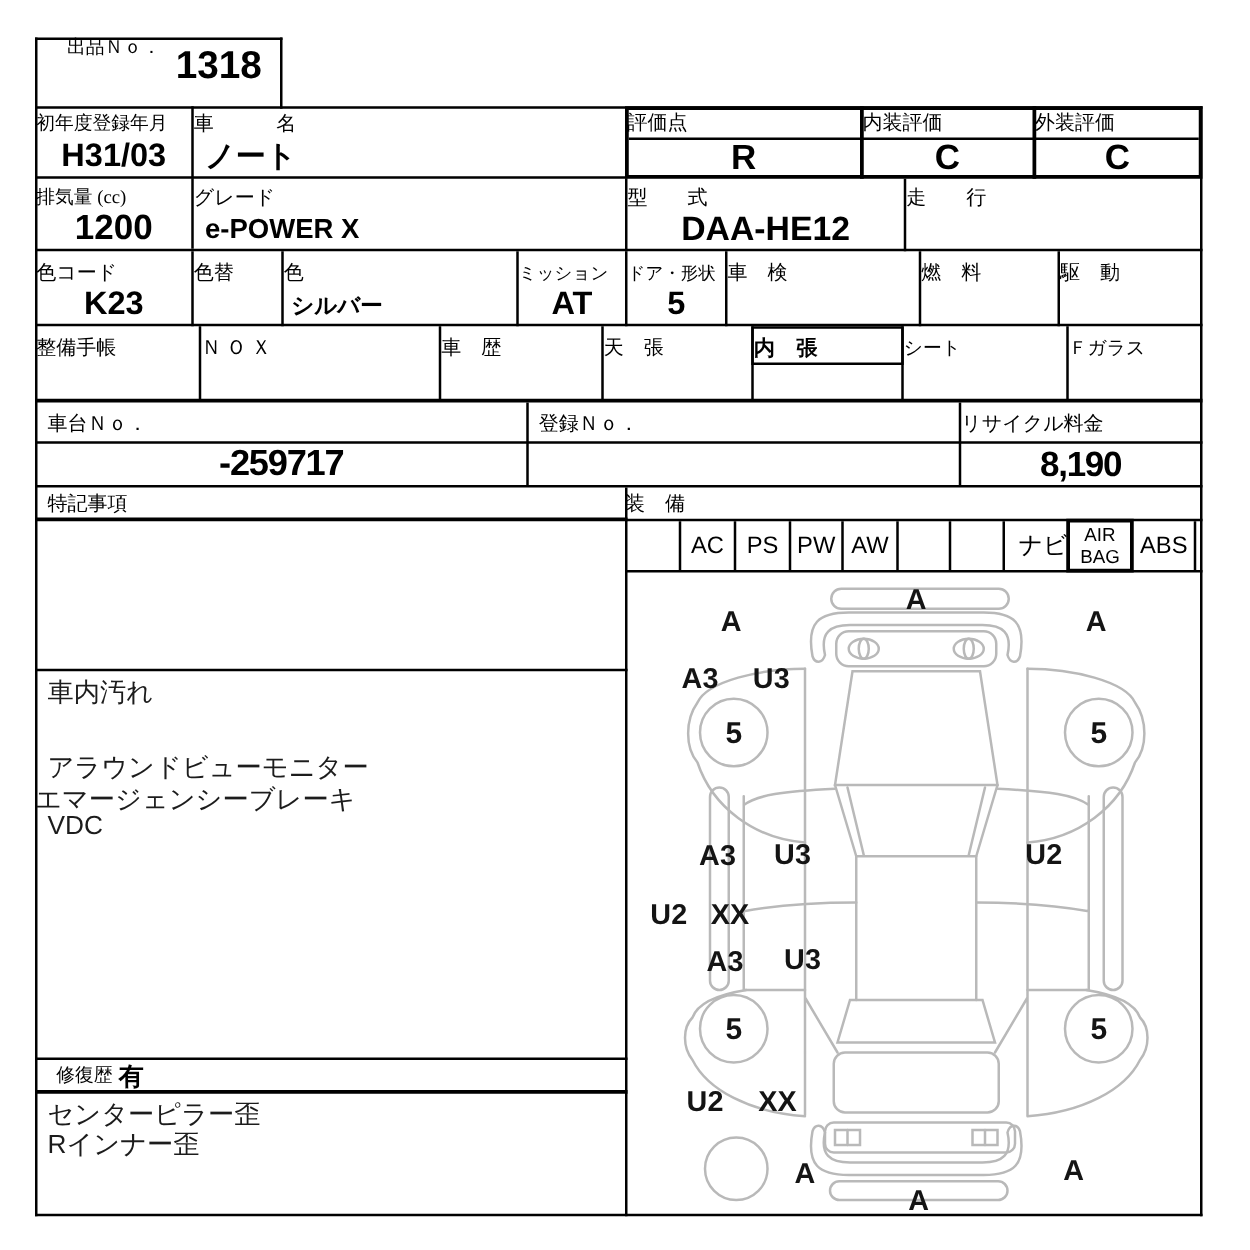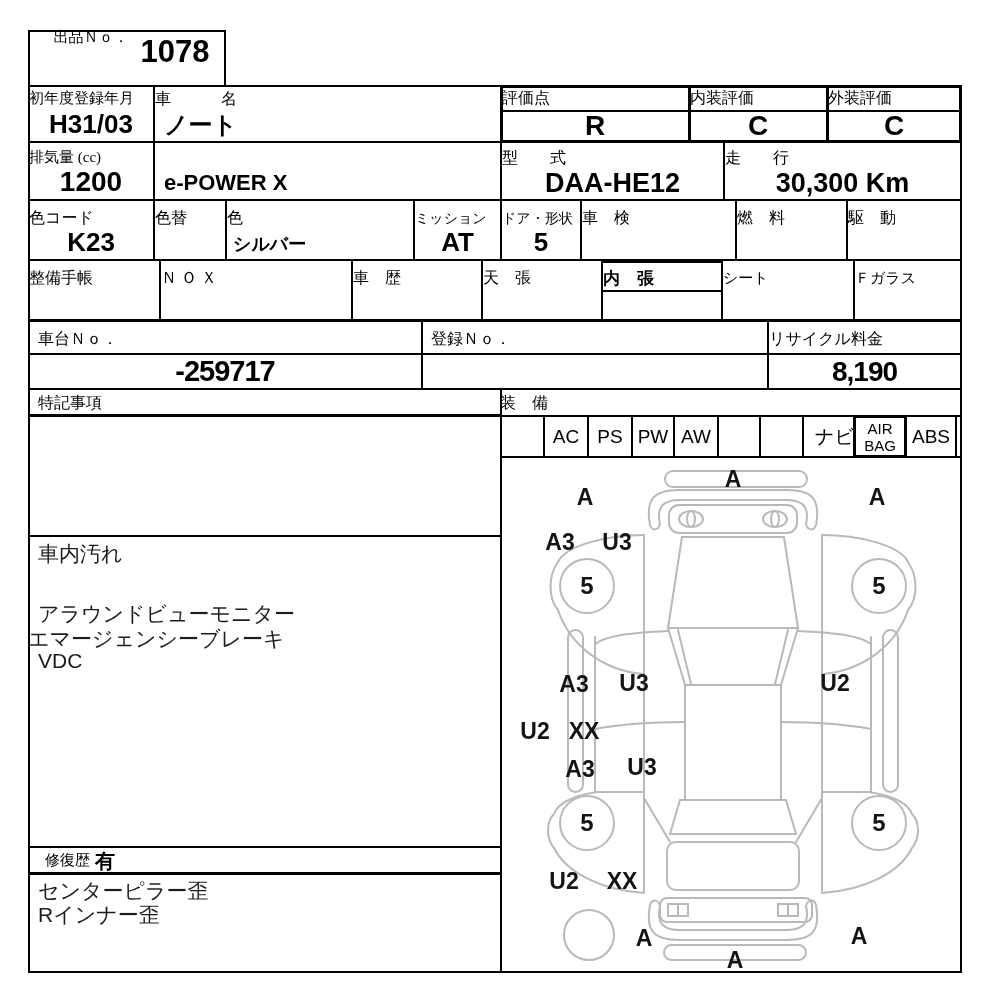--- a/index.html
+++ b/index.html
@@ -73,45 +73,45 @@
   <div class="ln" style="left:759px;top:417px;width:2px;height:39px"></div>
   <div class="ln" style="left:802px;top:417px;width:2px;height:39px"></div>
   <div class="ln" style="left:955px;top:417px;width:2px;height:39px"></div>
   <div class="ln" style="left:500px;top:456px;width:462px;height:2px"></div>
 
   <div class="ln" style="left:28px;top:535px;width:474px;height:2px"></div>
   <div class="ln" style="left:28px;top:846px;width:474px;height:2px"></div>
   <div class="ln" style="left:28px;top:872px;width:474px;height:3px"></div>
 
   <div class="hl" style="left:36px;top:28px;width:110px;font-size:15px;text-align:center">出品Ｎｏ．</div>
-  <div class="val" style="left:130px;top:34px;width:90px;font-size:31px">1078</div>
+  <div class="val" style="left:130px;top:34px;width:90px;font-size:31px">1318</div>
 
   <div class="hl" style="left:29px;top:89px;width:124px;font-size:15px">初年度登録年月</div>
   <div class="hl" style="left:155px;top:89px;width:345px;letter-spacing:6px">車　　名</div>
   <div class="val" style="left:29px;top:107px;width:124px;font-size:26px;line-height:34px">H31/03</div>
   <div class="val" style="left:164px;top:109px;font-size:24px;text-align:left">ノート</div>
 
   <div class="thickbox" style="left:500px;top:85px;width:462px;height:58px"></div>
   <div class="ln" style="left:688px;top:85px;width:3px;height:58px"></div>
   <div class="ln" style="left:826px;top:85px;width:3px;height:58px"></div>
   <div class="ln" style="left:503px;top:110px;width:456px;height:2px"></div>
   <div class="hl" style="left:502px;top:88px;width:186px">評価点</div>
   <div class="hl" style="left:690px;top:88px;width:136px">内装評価</div>
   <div class="hl" style="left:828px;top:88px;width:132px">外装評価</div>
   <div class="val" style="left:502px;top:110px;width:186px;font-size:28px;line-height:32px">R</div>
   <div class="val" style="left:690px;top:110px;width:136px;font-size:28px;line-height:32px">C</div>
   <div class="val" style="left:828px;top:110px;width:132px;font-size:28px;line-height:32px">C</div>
 
   <div class="hl" style="left:29px;top:148px;width:124px;font-size:15px">排気量 (cc)</div>
+  <div class="hl" style="left:155px;top:148px;width:345px">グレード</div>
   <div class="hl" style="left:502px;top:148px;width:210px">型　　式</div>
   <div class="hl" style="left:725px;top:148px;width:235px">走　　行</div>
   <div class="val" style="left:29px;top:165px;width:124px;font-size:28px;line-height:34px">1200</div>
   <div class="val" style="left:164px;top:170px;font-size:22px;text-align:center">e-POWER X</div>
   <div class="val" style="left:502px;top:166px;width:221px;font-size:27px;line-height:34px">DAA-HE12</div>
-  <div class="val" style="left:725px;top:166px;width:235px;font-size:27px;line-height:34px">30,300 Km</div>
 
   <div class="hl" style="left:29px;top:208px;width:124px">色コード</div>
   <div class="hl" style="left:155px;top:208px;width:70px">色替</div>
   <div class="hl" style="left:227px;top:208px;width:186px">色</div>
   <div class="hl" style="left:415px;top:210px;width:85px;font-size:14px">ミッション</div>
   <div class="hl" style="left:502px;top:210px;width:98px;font-size:14px">ドア・形状</div>
   <div class="hl" style="left:582px;top:208px;width:153px">車　検</div>
   <div class="hl" style="left:737px;top:208px;width:109px">燃　料</div>
   <div class="hl" style="left:848px;top:208px;width:112px">駆　動</div>
   <div class="val" style="left:29px;top:225px;width:124px;font-size:26px;line-height:34px">K23</div>

